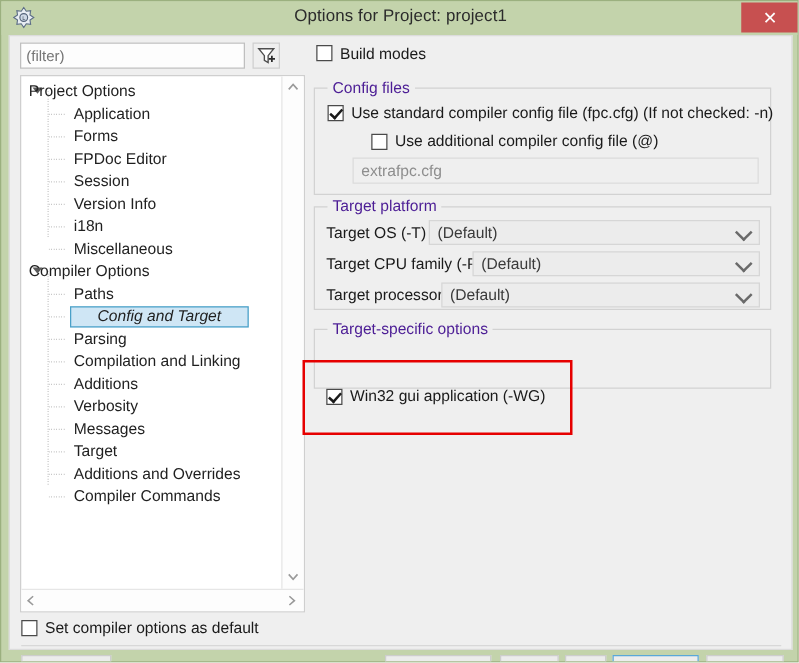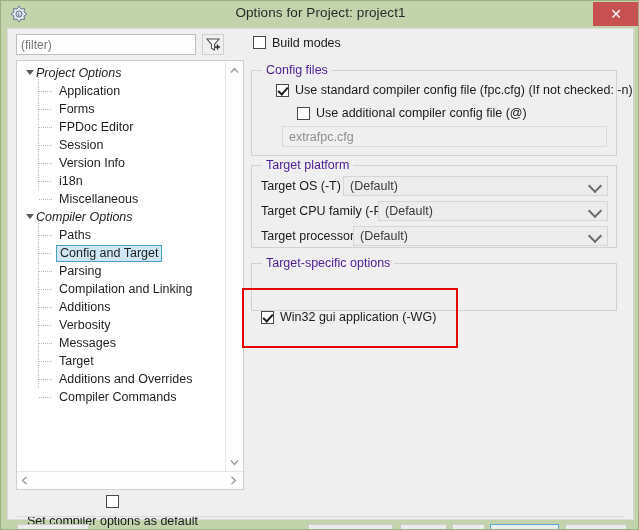--- a/index.html
+++ b/index.html
@@ -146,30 +146,31 @@
   .tree-row {
     position: relative;
     height: 18px;
     line-height: 18px;
     white-space: nowrap;
     font-size: 12.5px;
     color: #1f1f1f;
     cursor: pointer;
   }
   .tree-row .tx { position: relative; }
-  .tree-row.root .tx { padding-left: 19px; font-style: italic; }
+  .tree-row.root .tx { padding-left: 6px; }
   .tree-row.child .tx { padding-left: 42px; }
   .tree-row.selected .tx-box {
     background: #cfe6f5;
     border: 1px solid #4aa0c8;
-    padding: 0 3px;
+    padding: 0 21px;
     margin-left: -3px;
     position: relative;
     line-height: 15px;
     display: inline-block;
+    font-style: italic;
   }
   .arrow {
     position: absolute;
     left: 9px; top: 6px;
     width: 0; height: 0;
     border-left: 4px solid transparent;
     border-right: 4px solid transparent;
     border-top: 5px solid #5a5a5a;
   }
   .vline {
@@ -205,26 +206,25 @@
     position: absolute;
     color: #9a9a9a;
     font-size: 11px;
     line-height: 1;
     cursor: pointer;
     user-select: none;
   }
   
   .setdefault {
     position: absolute;
-    left: 19px; top: 466px;
+    left: 9px; top: 466px;
     display: flex;
     align-items: center;
     gap: 6px;
     cursor: pointer;
-    flex-direction: column;
   }
   
   .gb {
     position: absolute;
     box-sizing: border-box;
     border: 1px solid #d2d2d2;
     background: transparent;
   }
   .gb-title {
     position: absolute;
@@ -403,21 +403,21 @@
     </div>
 
     <div class="setdefault">
       <span class="cb"></span>
       <span class="lbl">Set compiler options as default</span>
     </div>
 
     <div class="gb" style="left:243px; top:41px; width:366px; height:86px;">
       <span class="gb-title">Config files</span>
 
-      <div class="row-cb" style="left:24px; top:12px;">
+      <div class="row-cb" style="left:10px; top:12px;">
         <span class="cb checked"></span>
         <span class="lbl">Use standard compiler config file (fpc.cfg) (If not checked: -n)</span>
       </div>
 
       <div class="row-cb" style="left:9px; top:35px;padding-left:36px;">
         <span class="cb"></span>
         <span class="lbl">Use additional compiler config file (@)</span>
       </div>
 
       <div class="ghost-input" style="left:30px; top:55px; width:325px; height:21px;">extrafpc.cfg</div>

